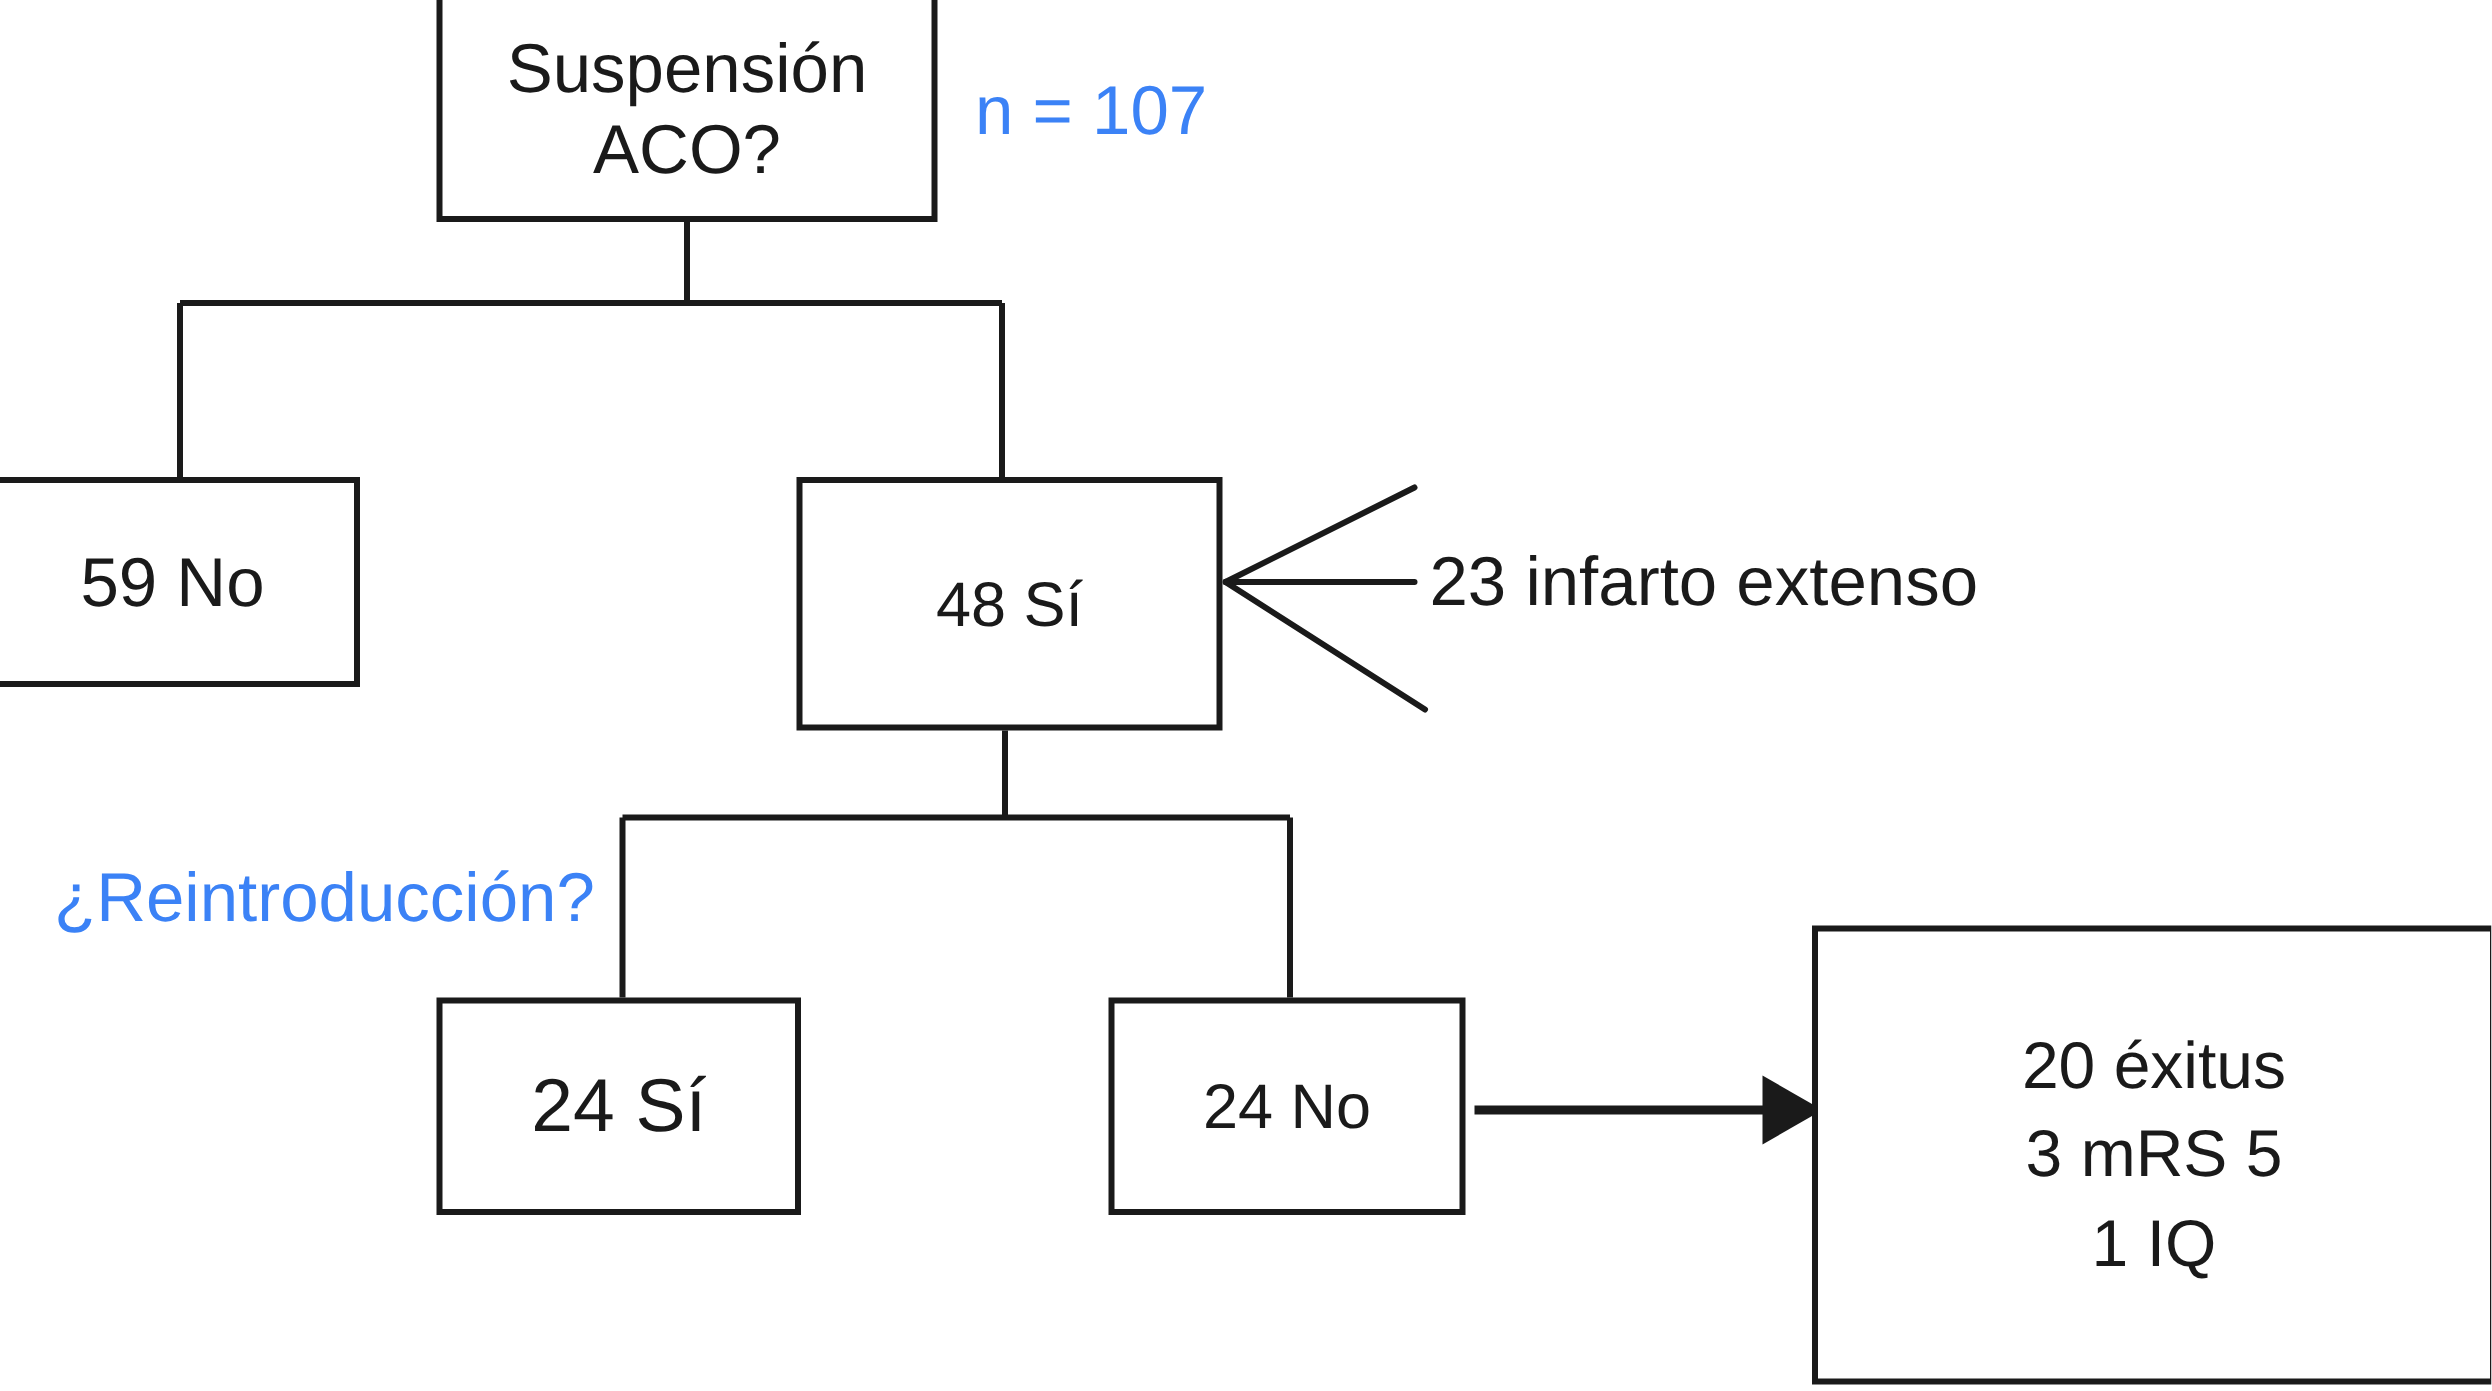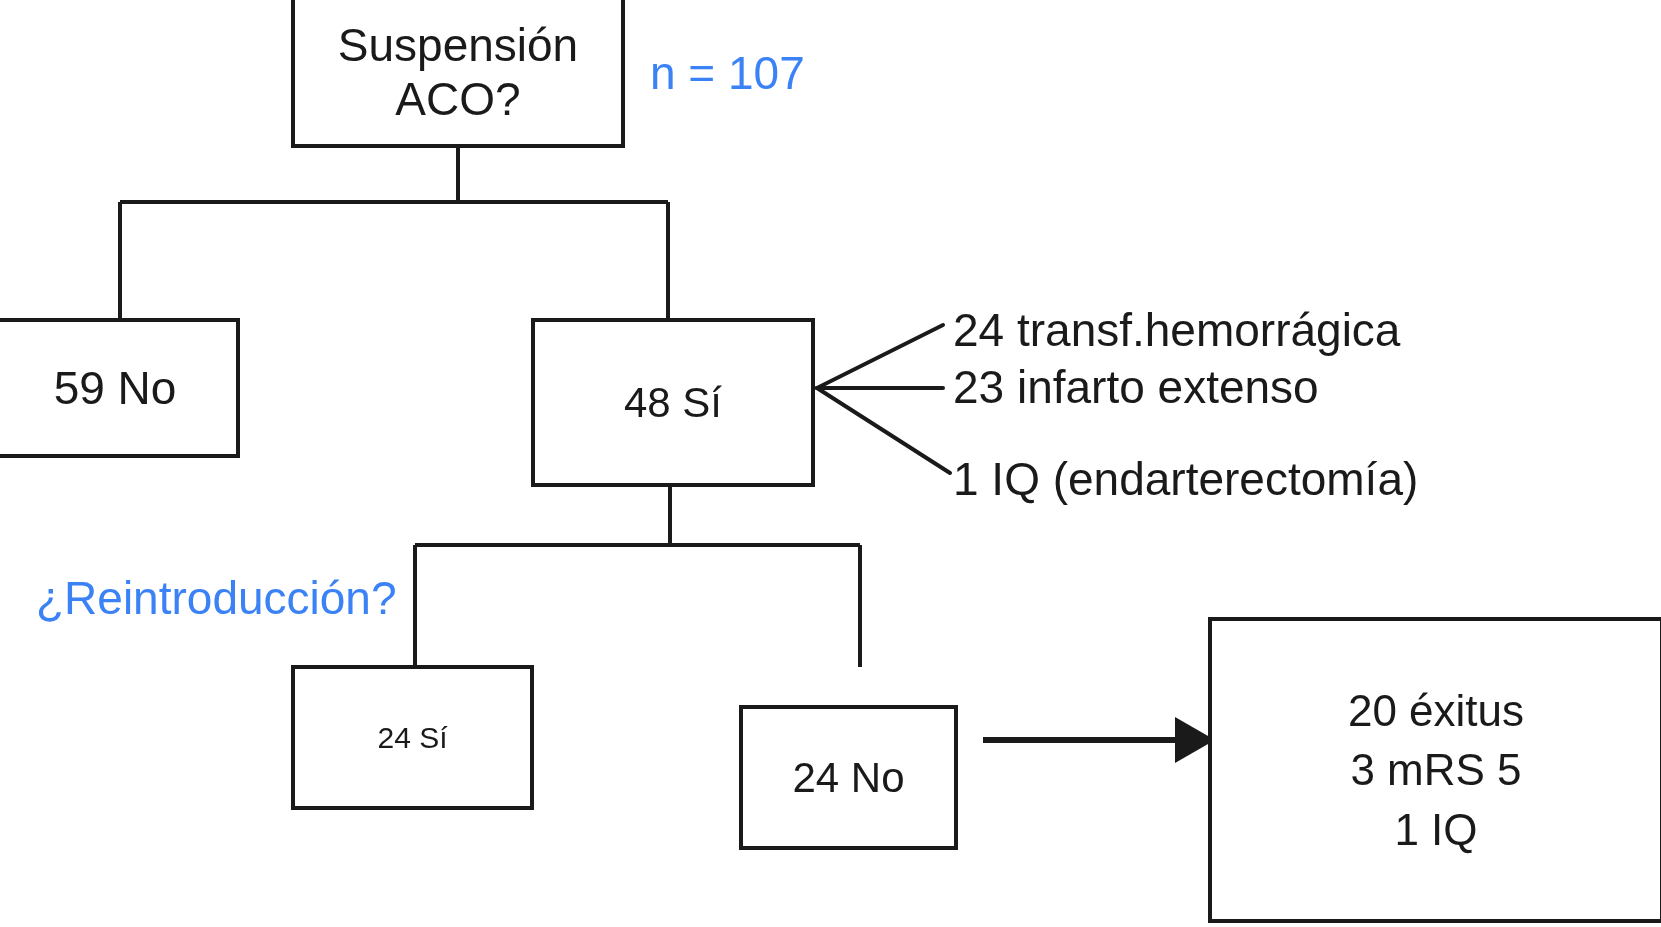--- a/index.html
+++ b/index.html
@@ -60,29 +60,28 @@
     top: 318px;
     width: 284px;
     height: 169px;
     font-size: 42px;
   }
   .node-si24 {
     left: 291px;
     top: 665px;
     width: 243px;
     height: 145px;
-    font-size: 30px;
+    font-size: 50px;
   }
   .node-no24 {
     left: 739px;
     top: 665px;
-    width: 219px;
+    width: 238px;
     height: 145px;
     font-size: 42px;
-    margin-top: 40px;
   }
   .node-outcome {
     left: 1208px;
     top: 617px;
     width: 456px;
     height: 306px;
     font-size: 44px;
     line-height: 1.35;
   }
   .free-label {
@@ -150,23 +149,21 @@
 
   <div class="node node-top">Suspensión
 ACO?</div>
 
   <div class="free-label label-n">n = 107</div>
 
   <div class="node node-no59">59 No</div>
 
   <div class="node node-si48">48 Sí</div>
 
-  <div class="ann ann-1">24 transf.hemorrágica</div>
   <div class="ann ann-2">23 infarto extenso</div>
-  <div class="ann ann-3">1 IQ (endarterectomía)</div>
 
   <div class="free-label label-reintro">¿Reintroducción?</div>
 
   <div class="node node-si24">24 Sí</div>
 
   <div class="node node-no24">24 No</div>
 
   <div class="node node-outcome">20 éxitus
 3 mRS 5
 1 IQ</div>

